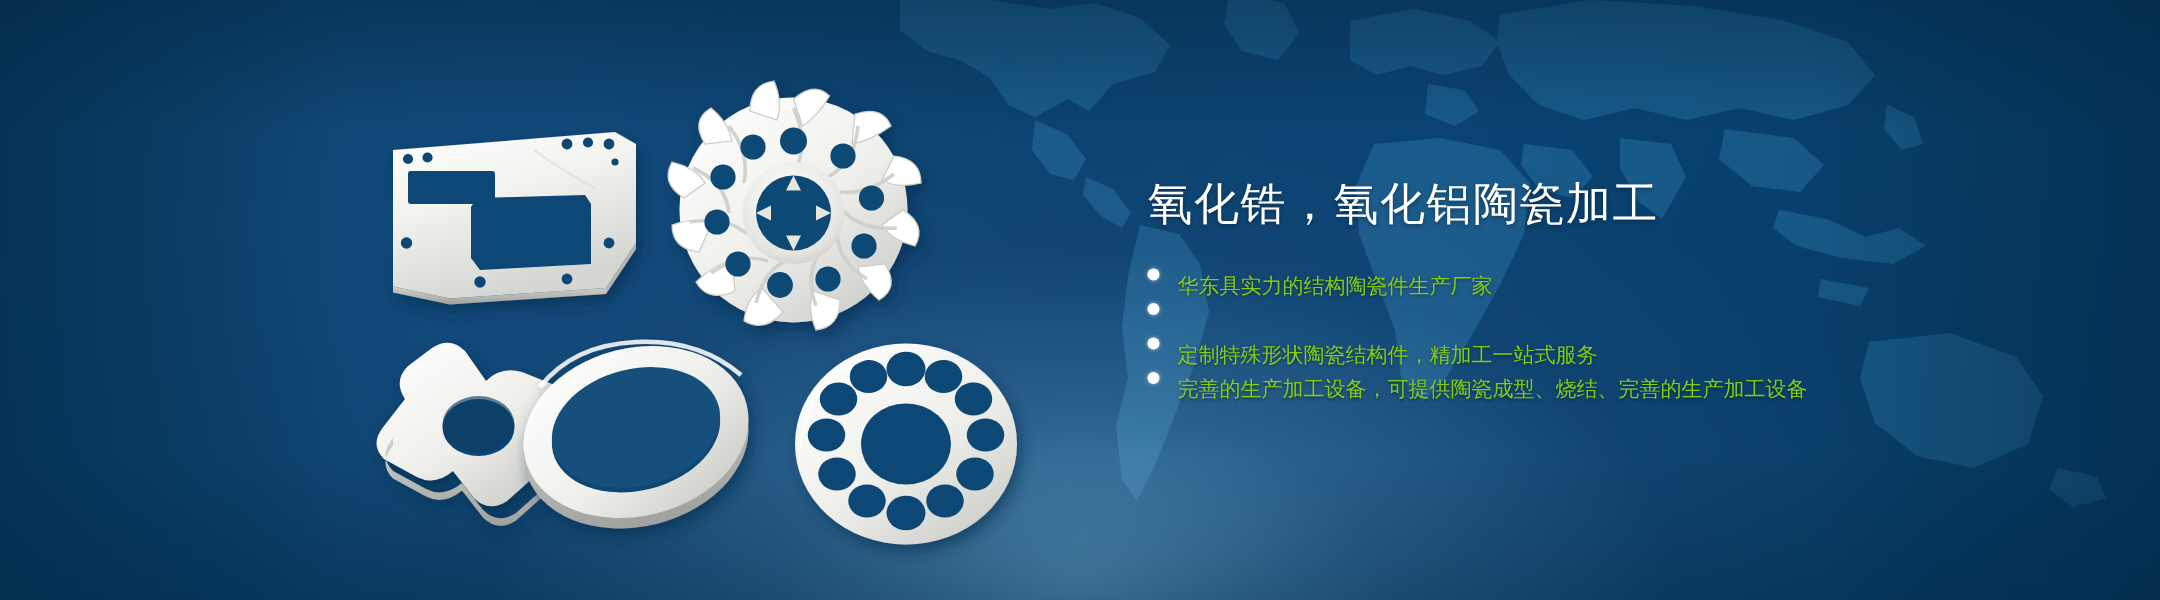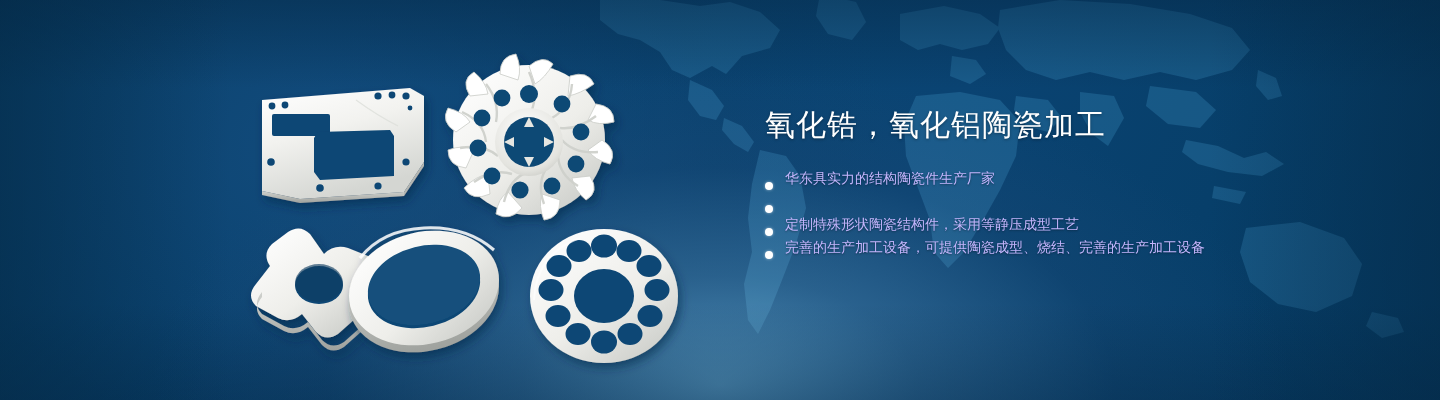--- a/index.html
+++ b/index.html
@@ -36,27 +36,27 @@
   
   .products{position:absolute;left:0;top:0;width:720px;height:400px;}
   .products svg{display:block;width:720px;height:400px;}
 
   
   .copy{
     position:absolute;left:765px;top:105px;width:600px;
   }
   .headline{
     color:#ffffff;font-size:30px;line-height:40px;letter-spacing:1px;
-    margin:0 0 22px 0;font-weight:400;white-space:nowrap;
+    margin:12px 0 22px 0;font-weight:400;white-space:nowrap;
     text-shadow:0 1px 3px rgba(0,0,0,.35);
   }
   .bullets{list-style:none;margin:0;padding:0;}
   .bullets li{
-    display:flex;align-items:flex-end;
-    color:#c4b5fd;font-size:14px;line-height:23px;height:23px;
+    display:flex;align-items:flex-start;
+    color:#84cc16;font-size:14px;line-height:23px;height:23px;
     white-space:nowrap;text-shadow:0 1px 2px rgba(0,0,0,.4);
   }
   .dot{
     width:8px;height:8px;border-radius:50%;background:#ffffff;
     flex:0 0 8px;margin-right:12px;
     box-shadow:0 0 3px rgba(255,255,255,.55);
   }
   .btxt{display:block;}
 </style>
 </head>
@@ -249,21 +249,21 @@
     <ul class="bullets">
       <li>
         <span class="dot"></span>
         <span class="btxt">华东具实力的结构陶瓷件生产厂家</span>
       </li>
       <li>
         <span class="dot"></span>
       </li>
       <li>
         <span class="dot"></span>
-        <span class="btxt">定制特殊形状陶瓷结构件，采用等静压成型工艺</span>
+        <span class="btxt">定制特殊形状陶瓷结构件，精加工一站式服务</span>
       </li>
       <li>
         <span class="dot"></span>
         <span class="btxt">完善的生产加工设备，可提供陶瓷成型、烧结、完善的生产加工设备</span>
       </li>
     </ul>
   </div>
 
 </div>
 

